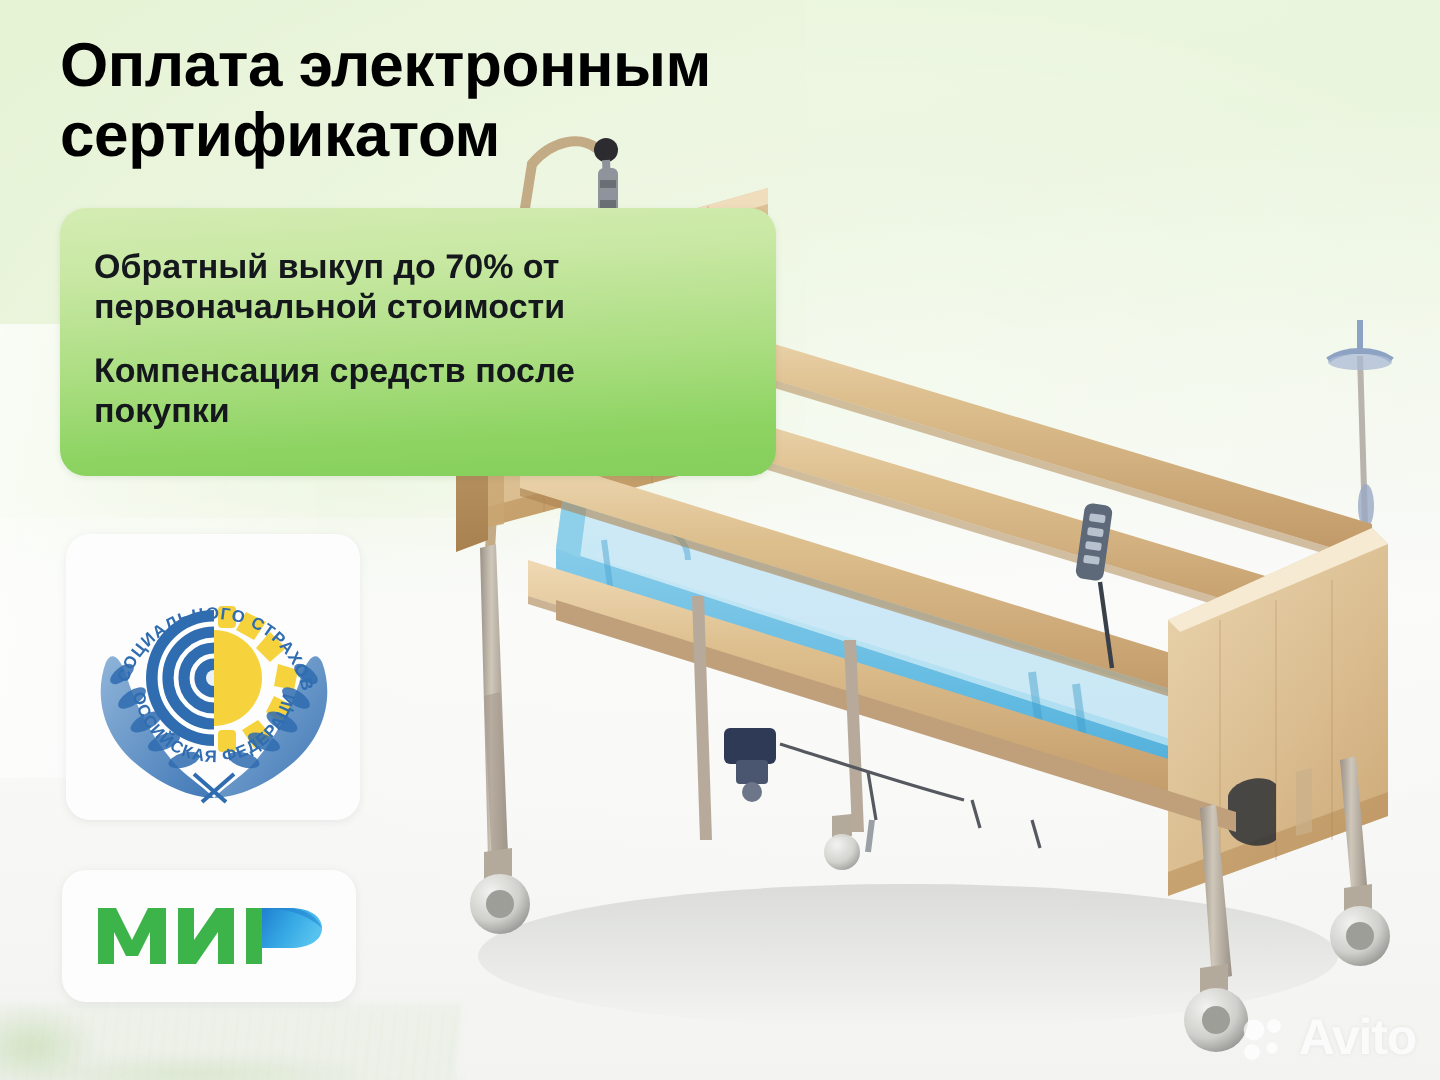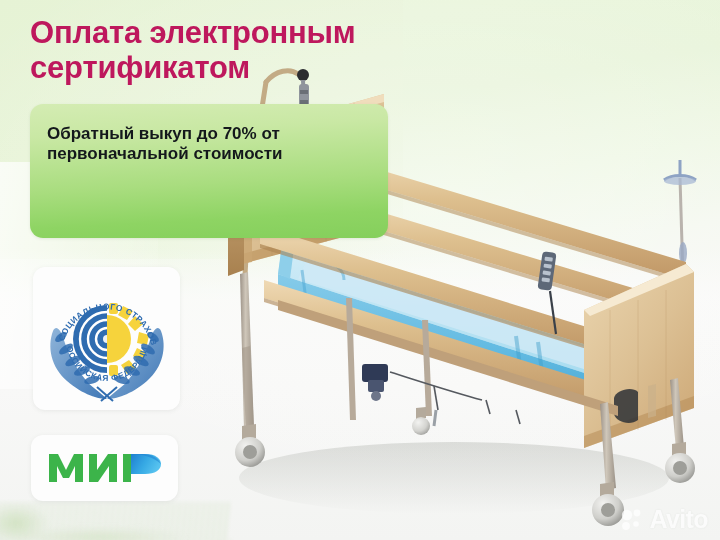--- a/index.html
+++ b/index.html
@@ -47,21 +47,21 @@
   }
   .bg-leftfade{
     position:absolute;left:0;top:30%;width:22%;height:42%;
     background:linear-gradient(100deg,rgba(255,255,255,.75),rgba(255,255,255,0));
   }
 
   
   .headline{
     position:absolute;left:30px;top:16px;width:480px;
     font-size:31px;line-height:1.12;font-weight:700;
-    letter-spacing:-.2px;color:#be185d;
+    letter-spacing:-.2px;color:#000000;
     white-space:pre-line;
   }
 
   
   .green-panel{
     position:absolute;left:30px;top:104px;width:358px;height:134px;
     border-radius:13px;
     background:linear-gradient(177deg,#d4ecb3 0%,#c9e8a4 22%,#a9dd7f 58%,#8ed463 82%,#85cf5c 100%);
     box-shadow:0 1px 3px rgba(60,90,40,.10);
   }
@@ -311,20 +311,22 @@
       <path d="M364 243 L370 286" stroke="#3a4049" stroke-width="2.2" fill="none"></path>
     </g>
   </svg>
 
   <div class="headline">Оплата электронным
 сертификатом</div>
 
   <div class="green-panel">
     <div class="line l1">Обратный выкуп до 70% от
 первоначальной стоимости</div>
+    <div class="line l2">Компенсация средств после
+покупки</div>
   </div>
 
   <div class="logo-card" id="fss-card">
     <div class="fss-wrap">
       <svg width="132" height="128" viewBox="0 0 132 128">
         <defs>
           <path id="ringTop" d="M22,70 A45,45 0 0 1 110,70" fill="none"></path>
           <path id="ringBot" d="M26,74 A41,41 0 0 0 106,74" fill="none"></path>
           <linearGradient id="wheatG" x1="0" y1="0" x2="1" y2="1">
             <stop offset="0" stop-color="#86aed6"></stop>

